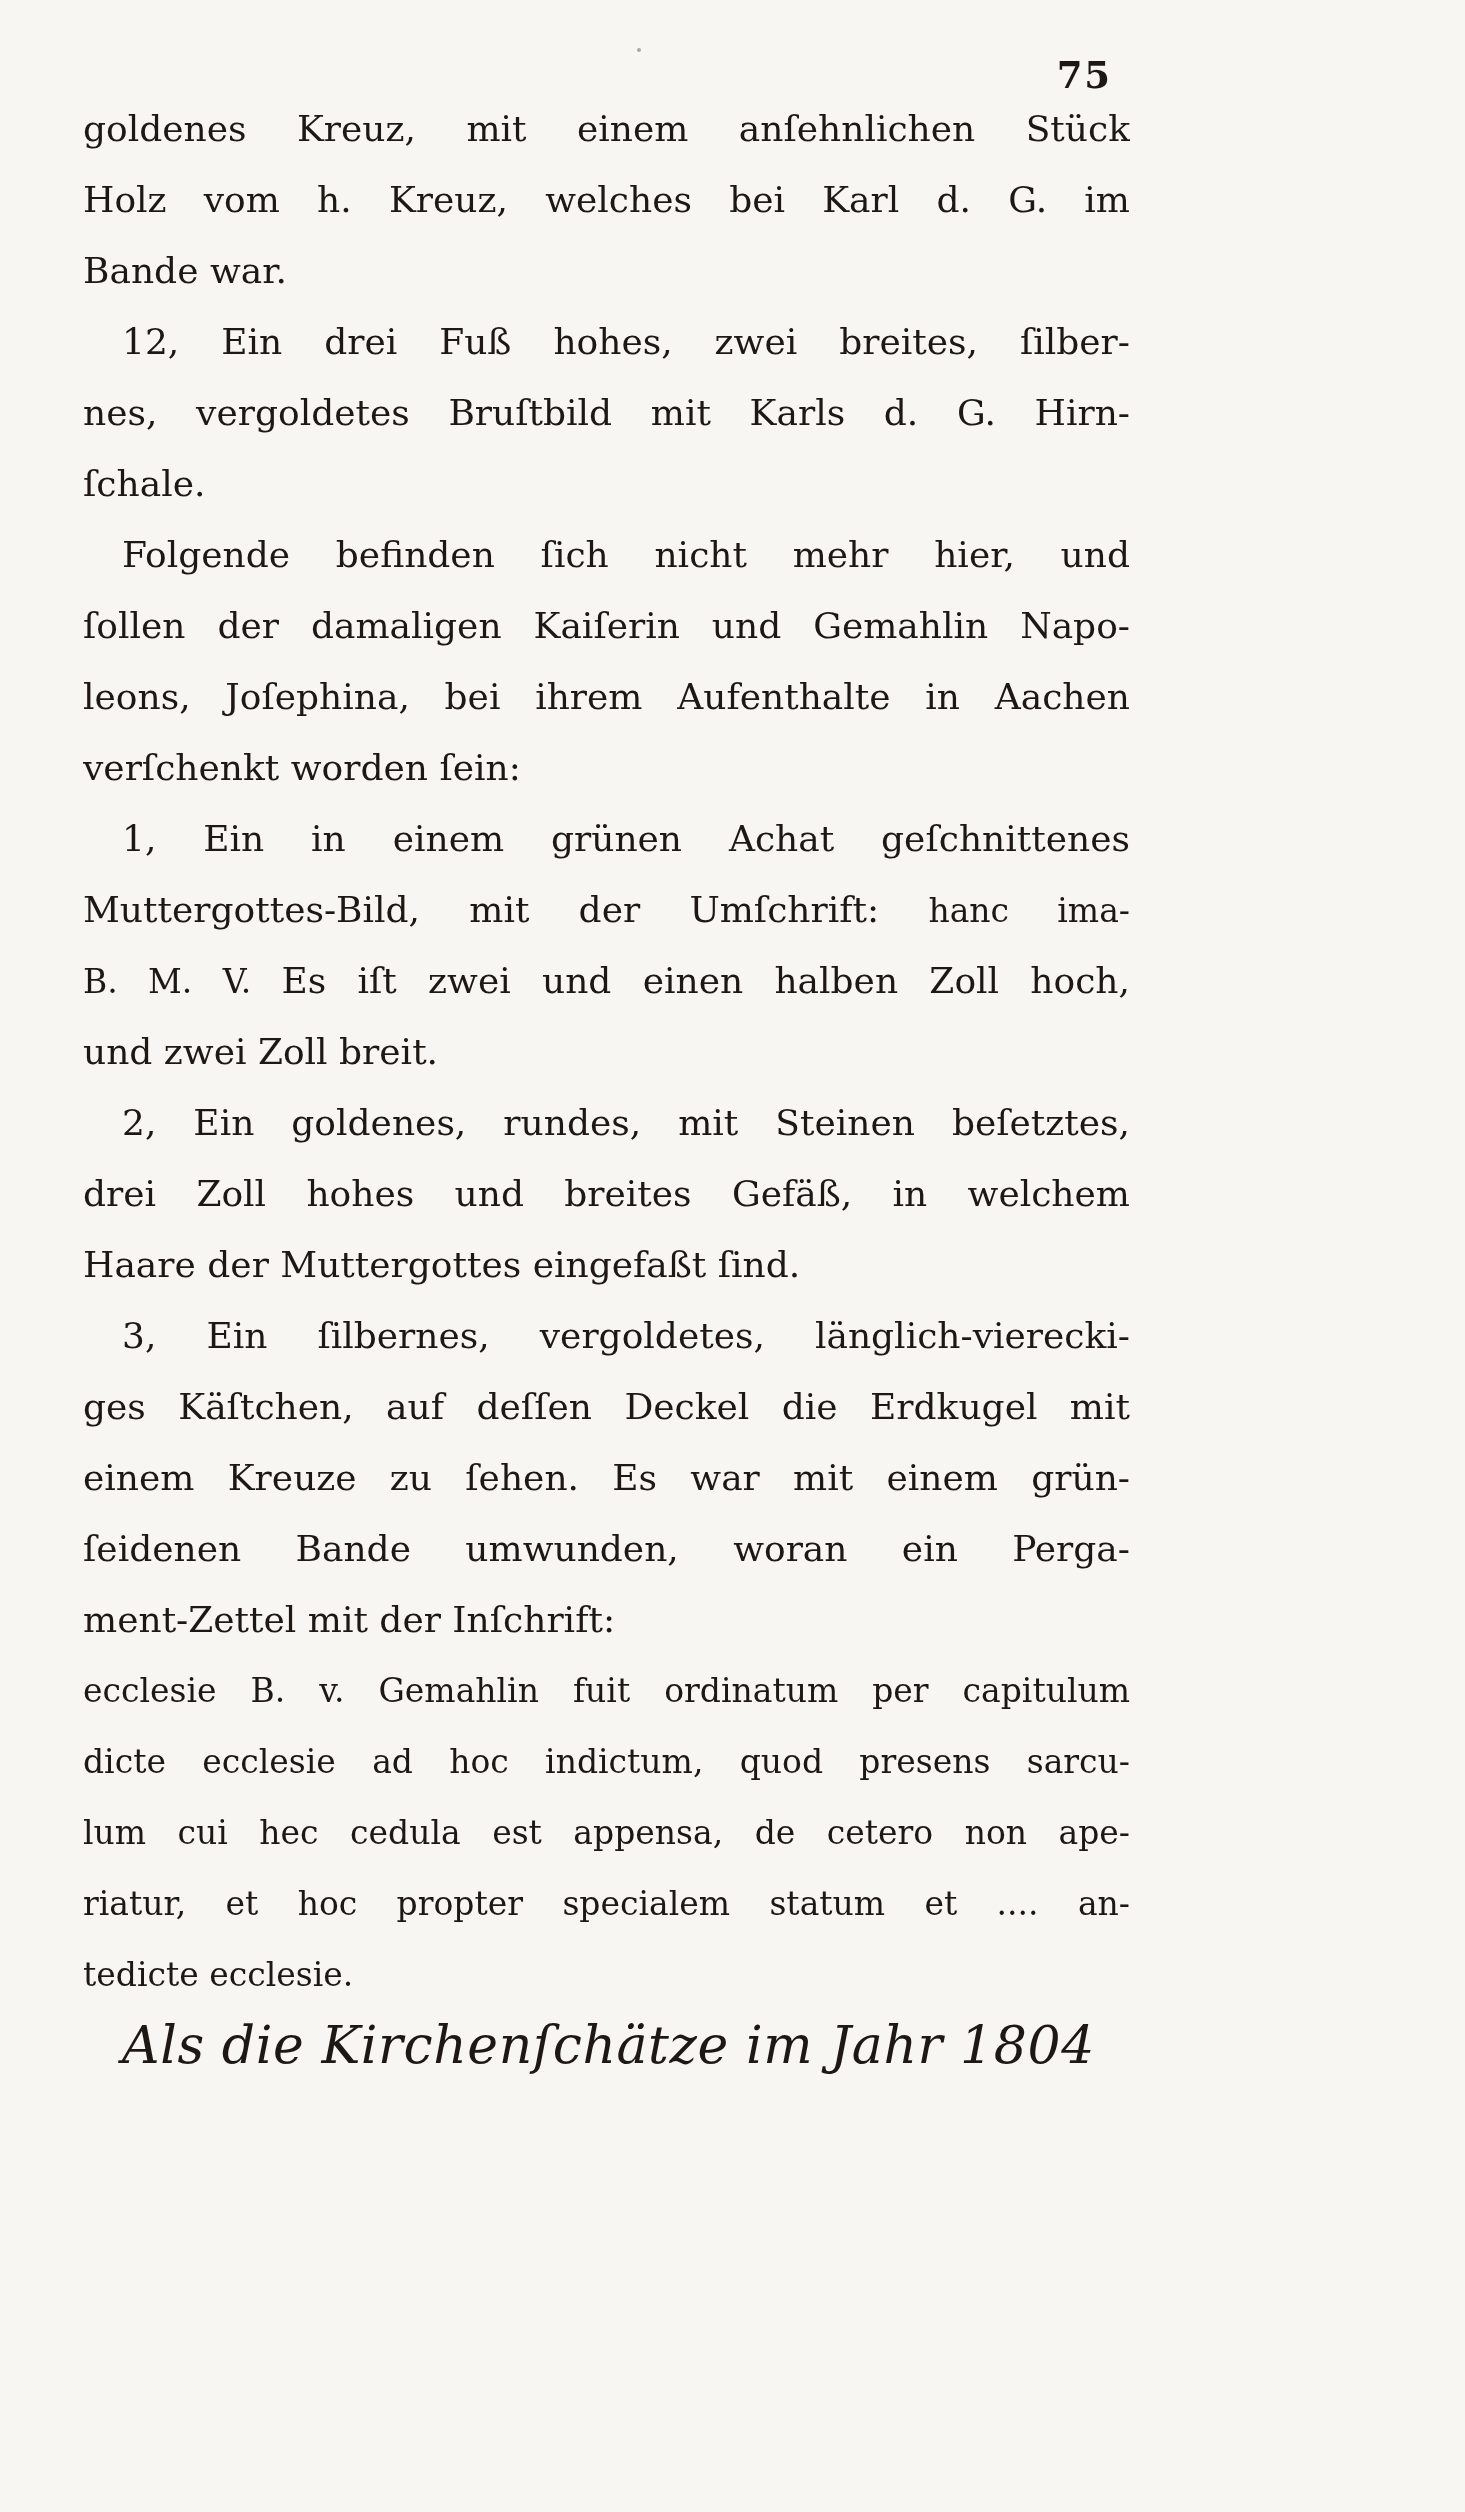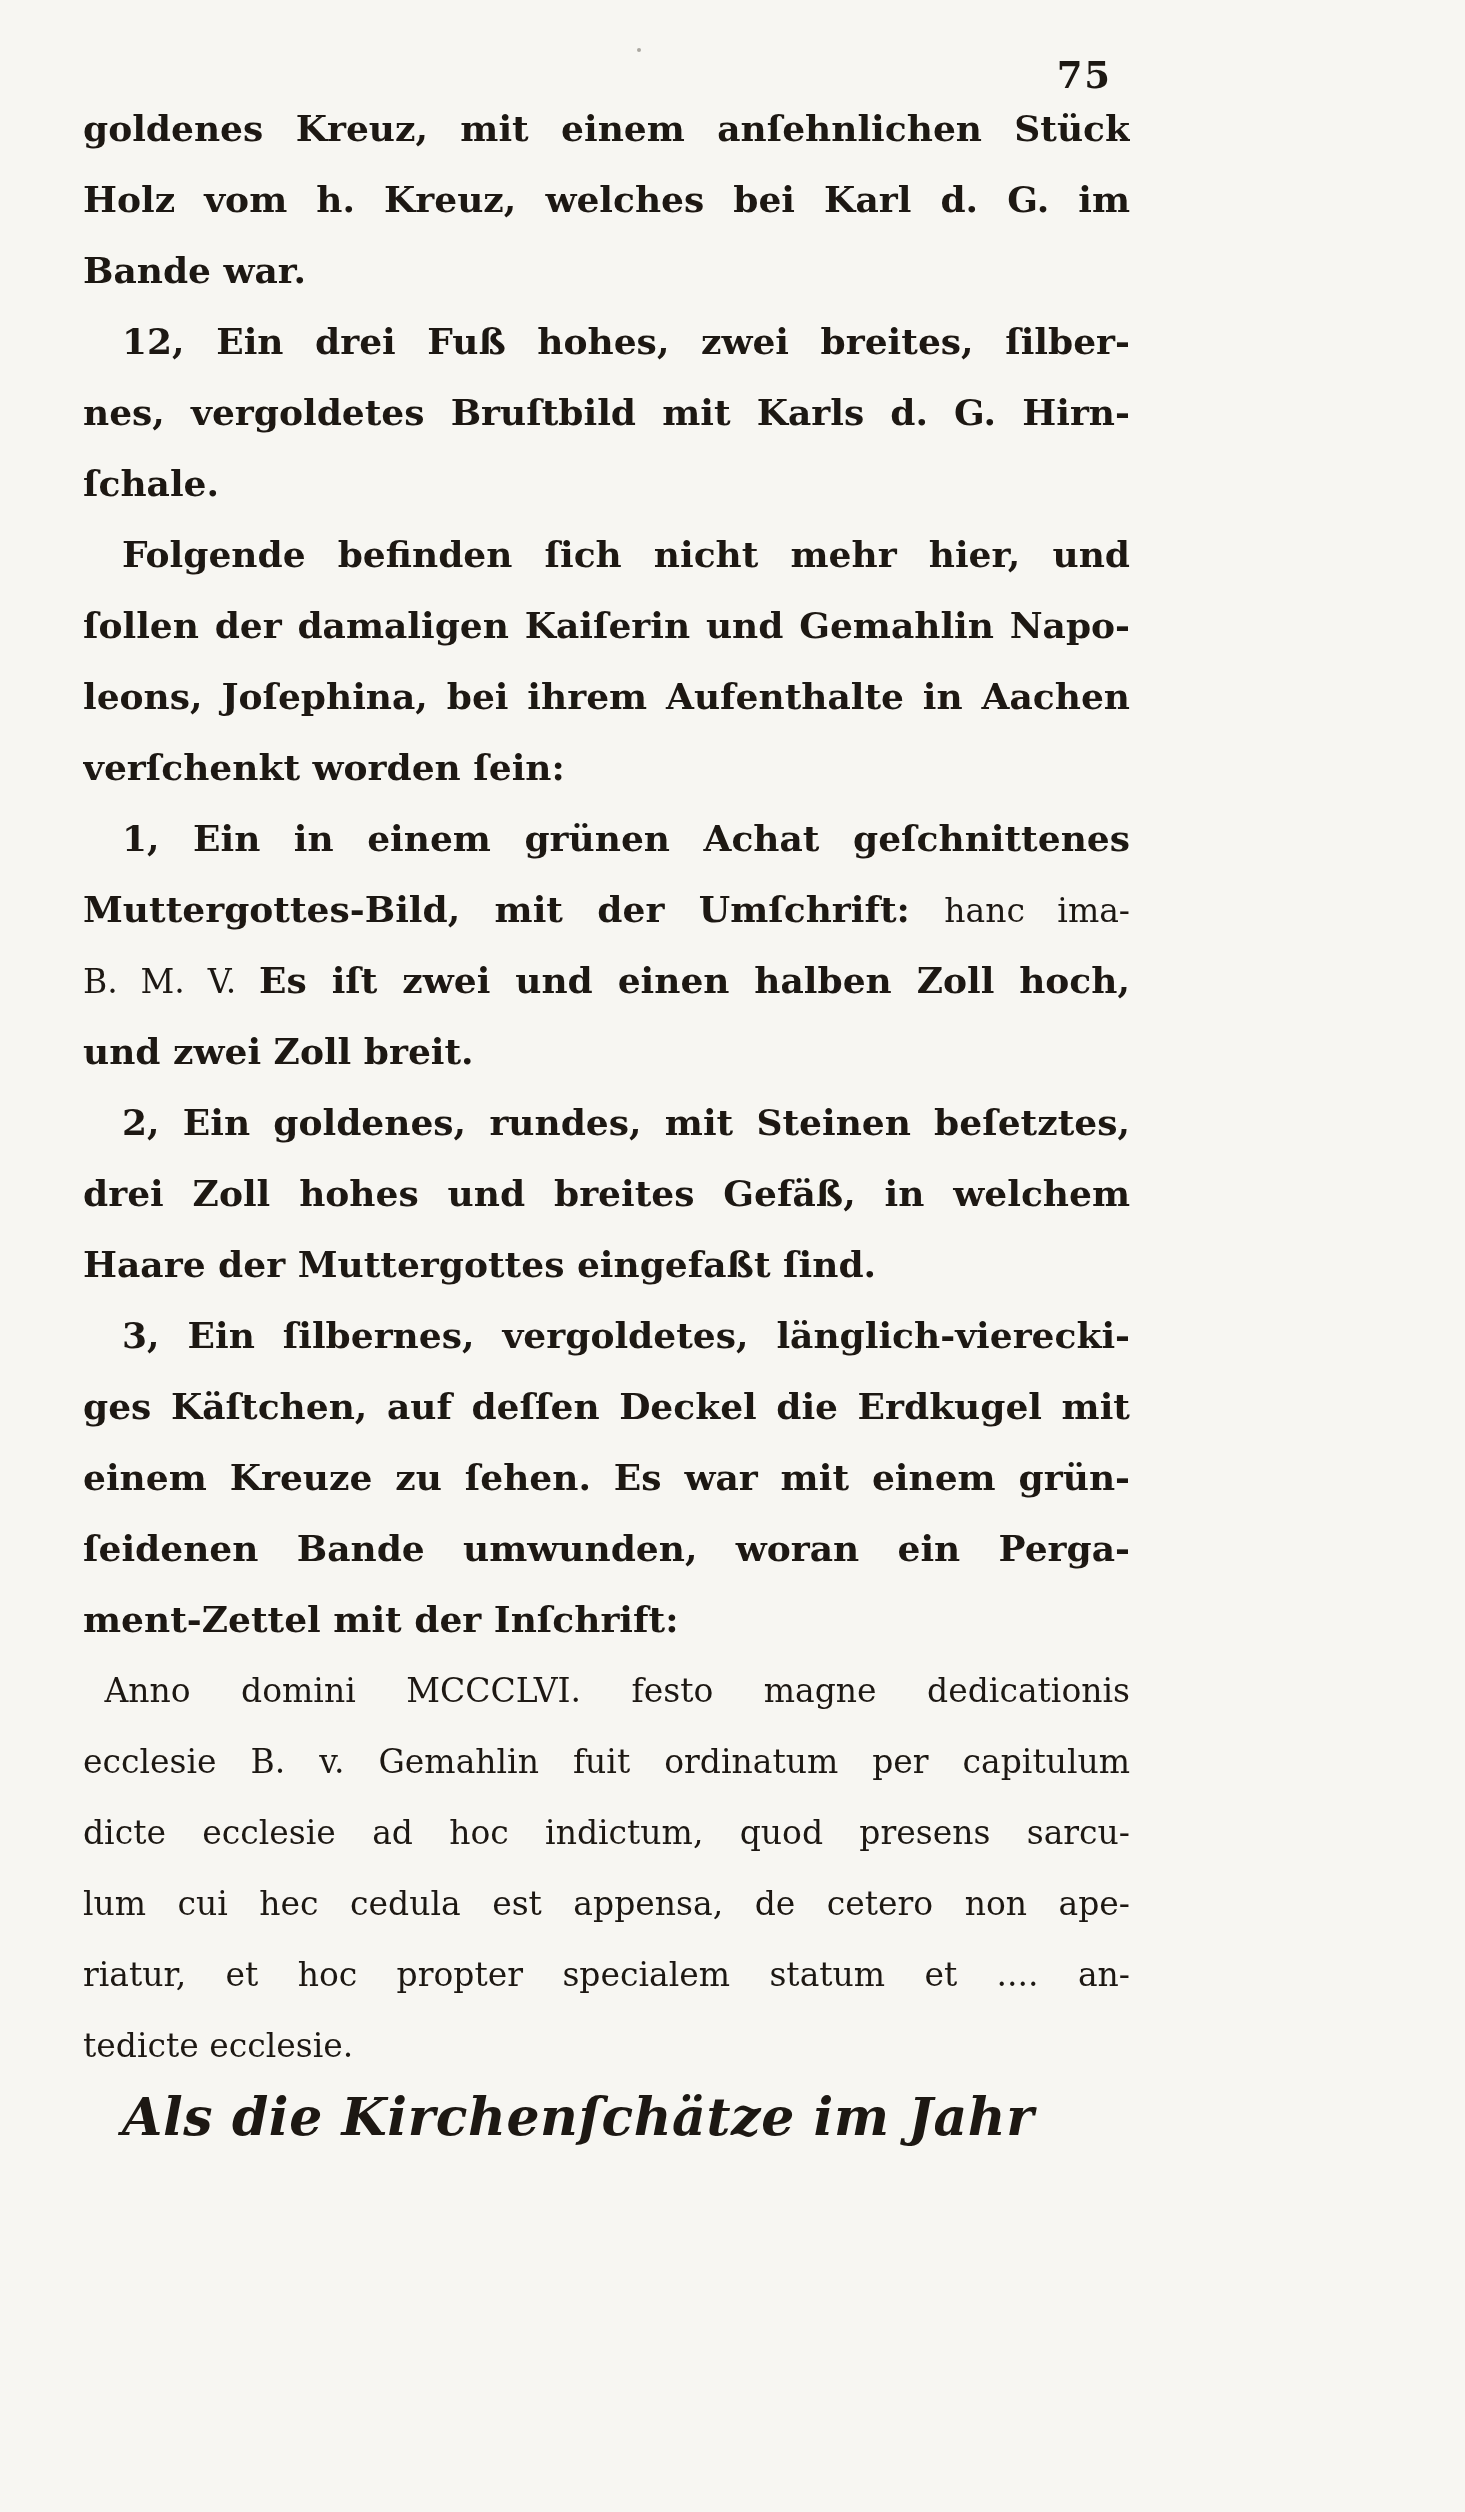--- a/index.html
+++ b/index.html
@@ -47,21 +47,21 @@
     overflow: hidden;
   }
   .line.last {
     text-align: left;
     text-align-last: left;
   }
   .line.indent { padding-left: 39px; }
   .line.indent-small { padding-left: 21.4px; }
   .fraktur {
     font-size: 36px;
-    font-weight: 700;
+    font-weight: 400;
     font-family: "DejaVu Serif", "Liberation Serif", serif;
   }
   .latin {
     font-size: 33px;
     font-weight: 400;
     font-family: "DejaVu Serif", "Liberation Serif", serif;
   }
   .paragraph.emphasis .fraktur {
     font-style: italic;
     font-size: 52px;
@@ -103,21 +103,20 @@
         <div class="line last"><span class="fraktur">Haare der Muttergottes eingefaßt ſind.</span></div>
       </div>
       <div class="paragraph">
         <div class="line indent"><span class="fraktur">3, Ein ſilbernes, vergoldetes, länglich-vierecki-</span></div>
         <div class="line"><span class="fraktur">ges Käſtchen, auf deſſen Deckel die Erdkugel mit</span></div>
         <div class="line"><span class="fraktur">einem Kreuze zu ſehen. Es war mit einem grün-</span></div>
         <div class="line"><span class="fraktur">ſeidenen Bande umwunden, woran ein Perga-</span></div>
         <div class="line last"><span class="fraktur">ment-Zettel mit der Inſchrift:</span></div>
       </div>
       <div class="paragraph">
-        <div class="line indent-small"><span class="latin">Anno domini MCCCLVI. festo magne dedicationis</span></div>
         <div class="line"><span class="latin">ecclesie B. v. Gemahlin fuit ordinatum per capitulum</span></div>
         <div class="line"><span class="latin">dicte ecclesie ad hoc indictum, quod presens sarcu-</span></div>
         <div class="line"><span class="latin">lum cui hec cedula est appensa, de cetero non ape-</span></div>
         <div class="line"><span class="latin">riatur, et hoc propter specialem statum et .... an-</span></div>
         <div class="line last"><span class="latin">tedicte ecclesie.</span></div>
       </div>
       <div class="paragraph emphasis">
         <div class="line last indent"><span class="fraktur">Als die Kirchenſchätze im Jahr 1804 den 22.</span></div>
       </div>
     </div>

